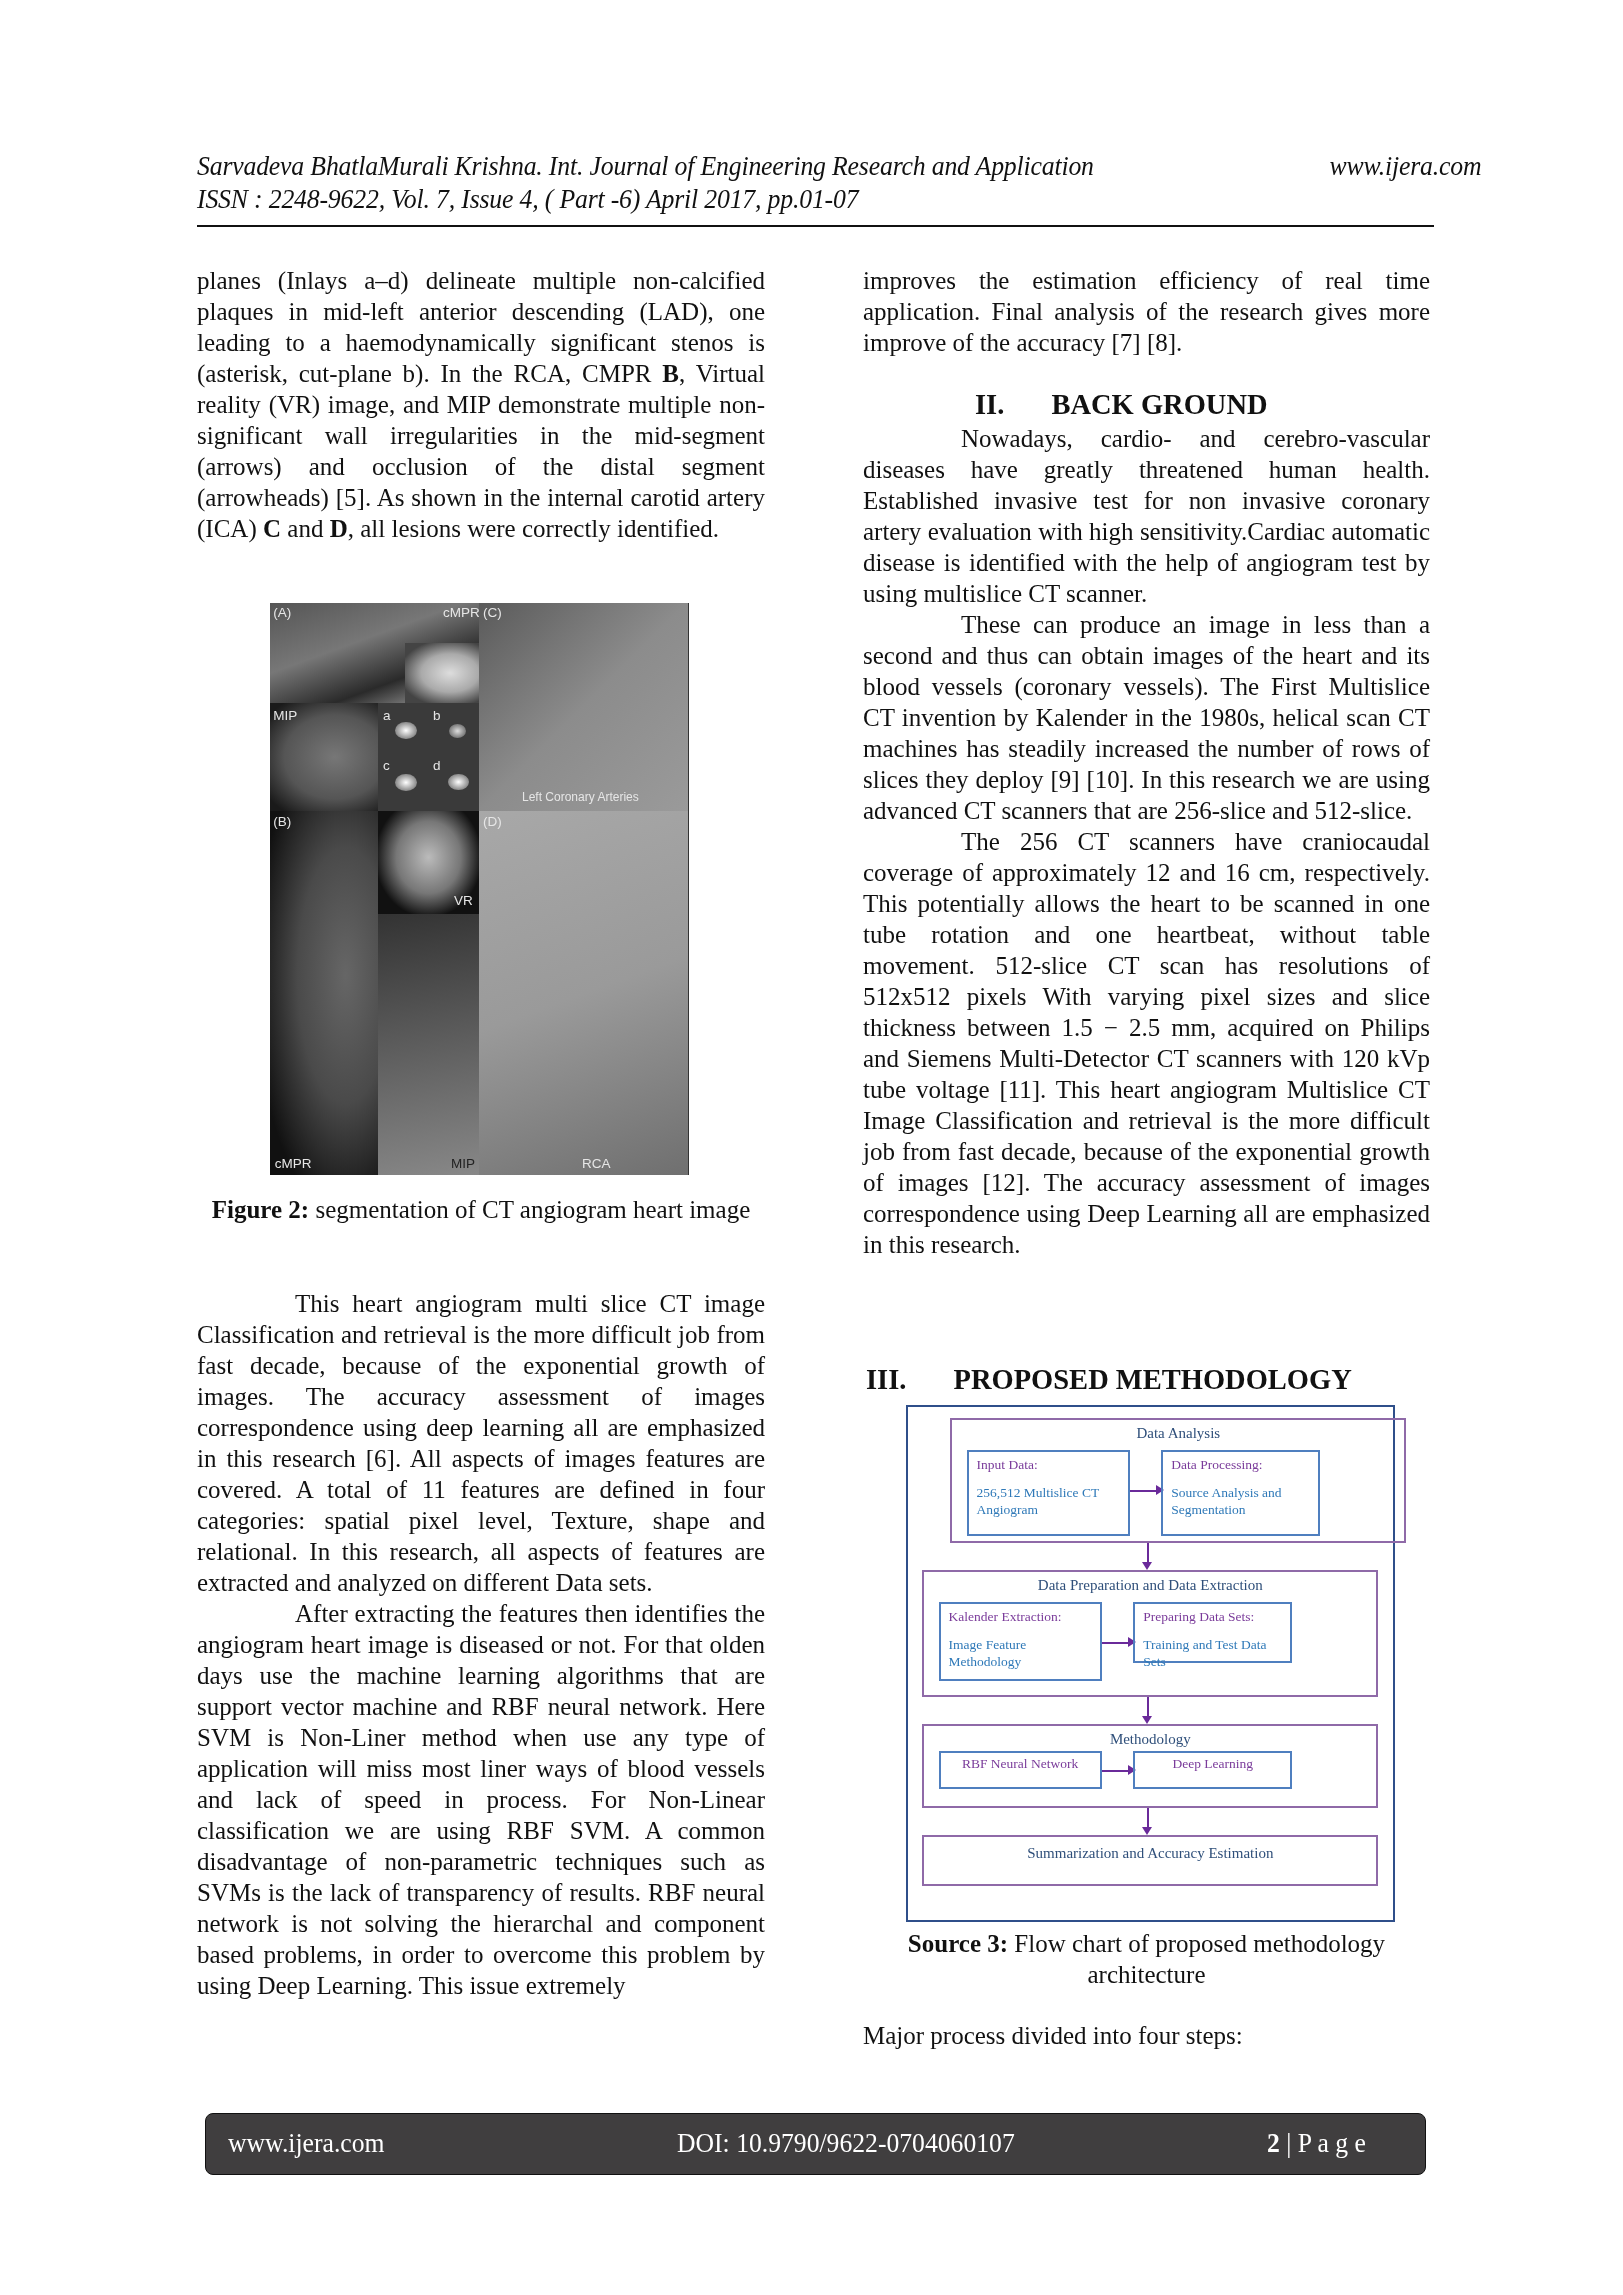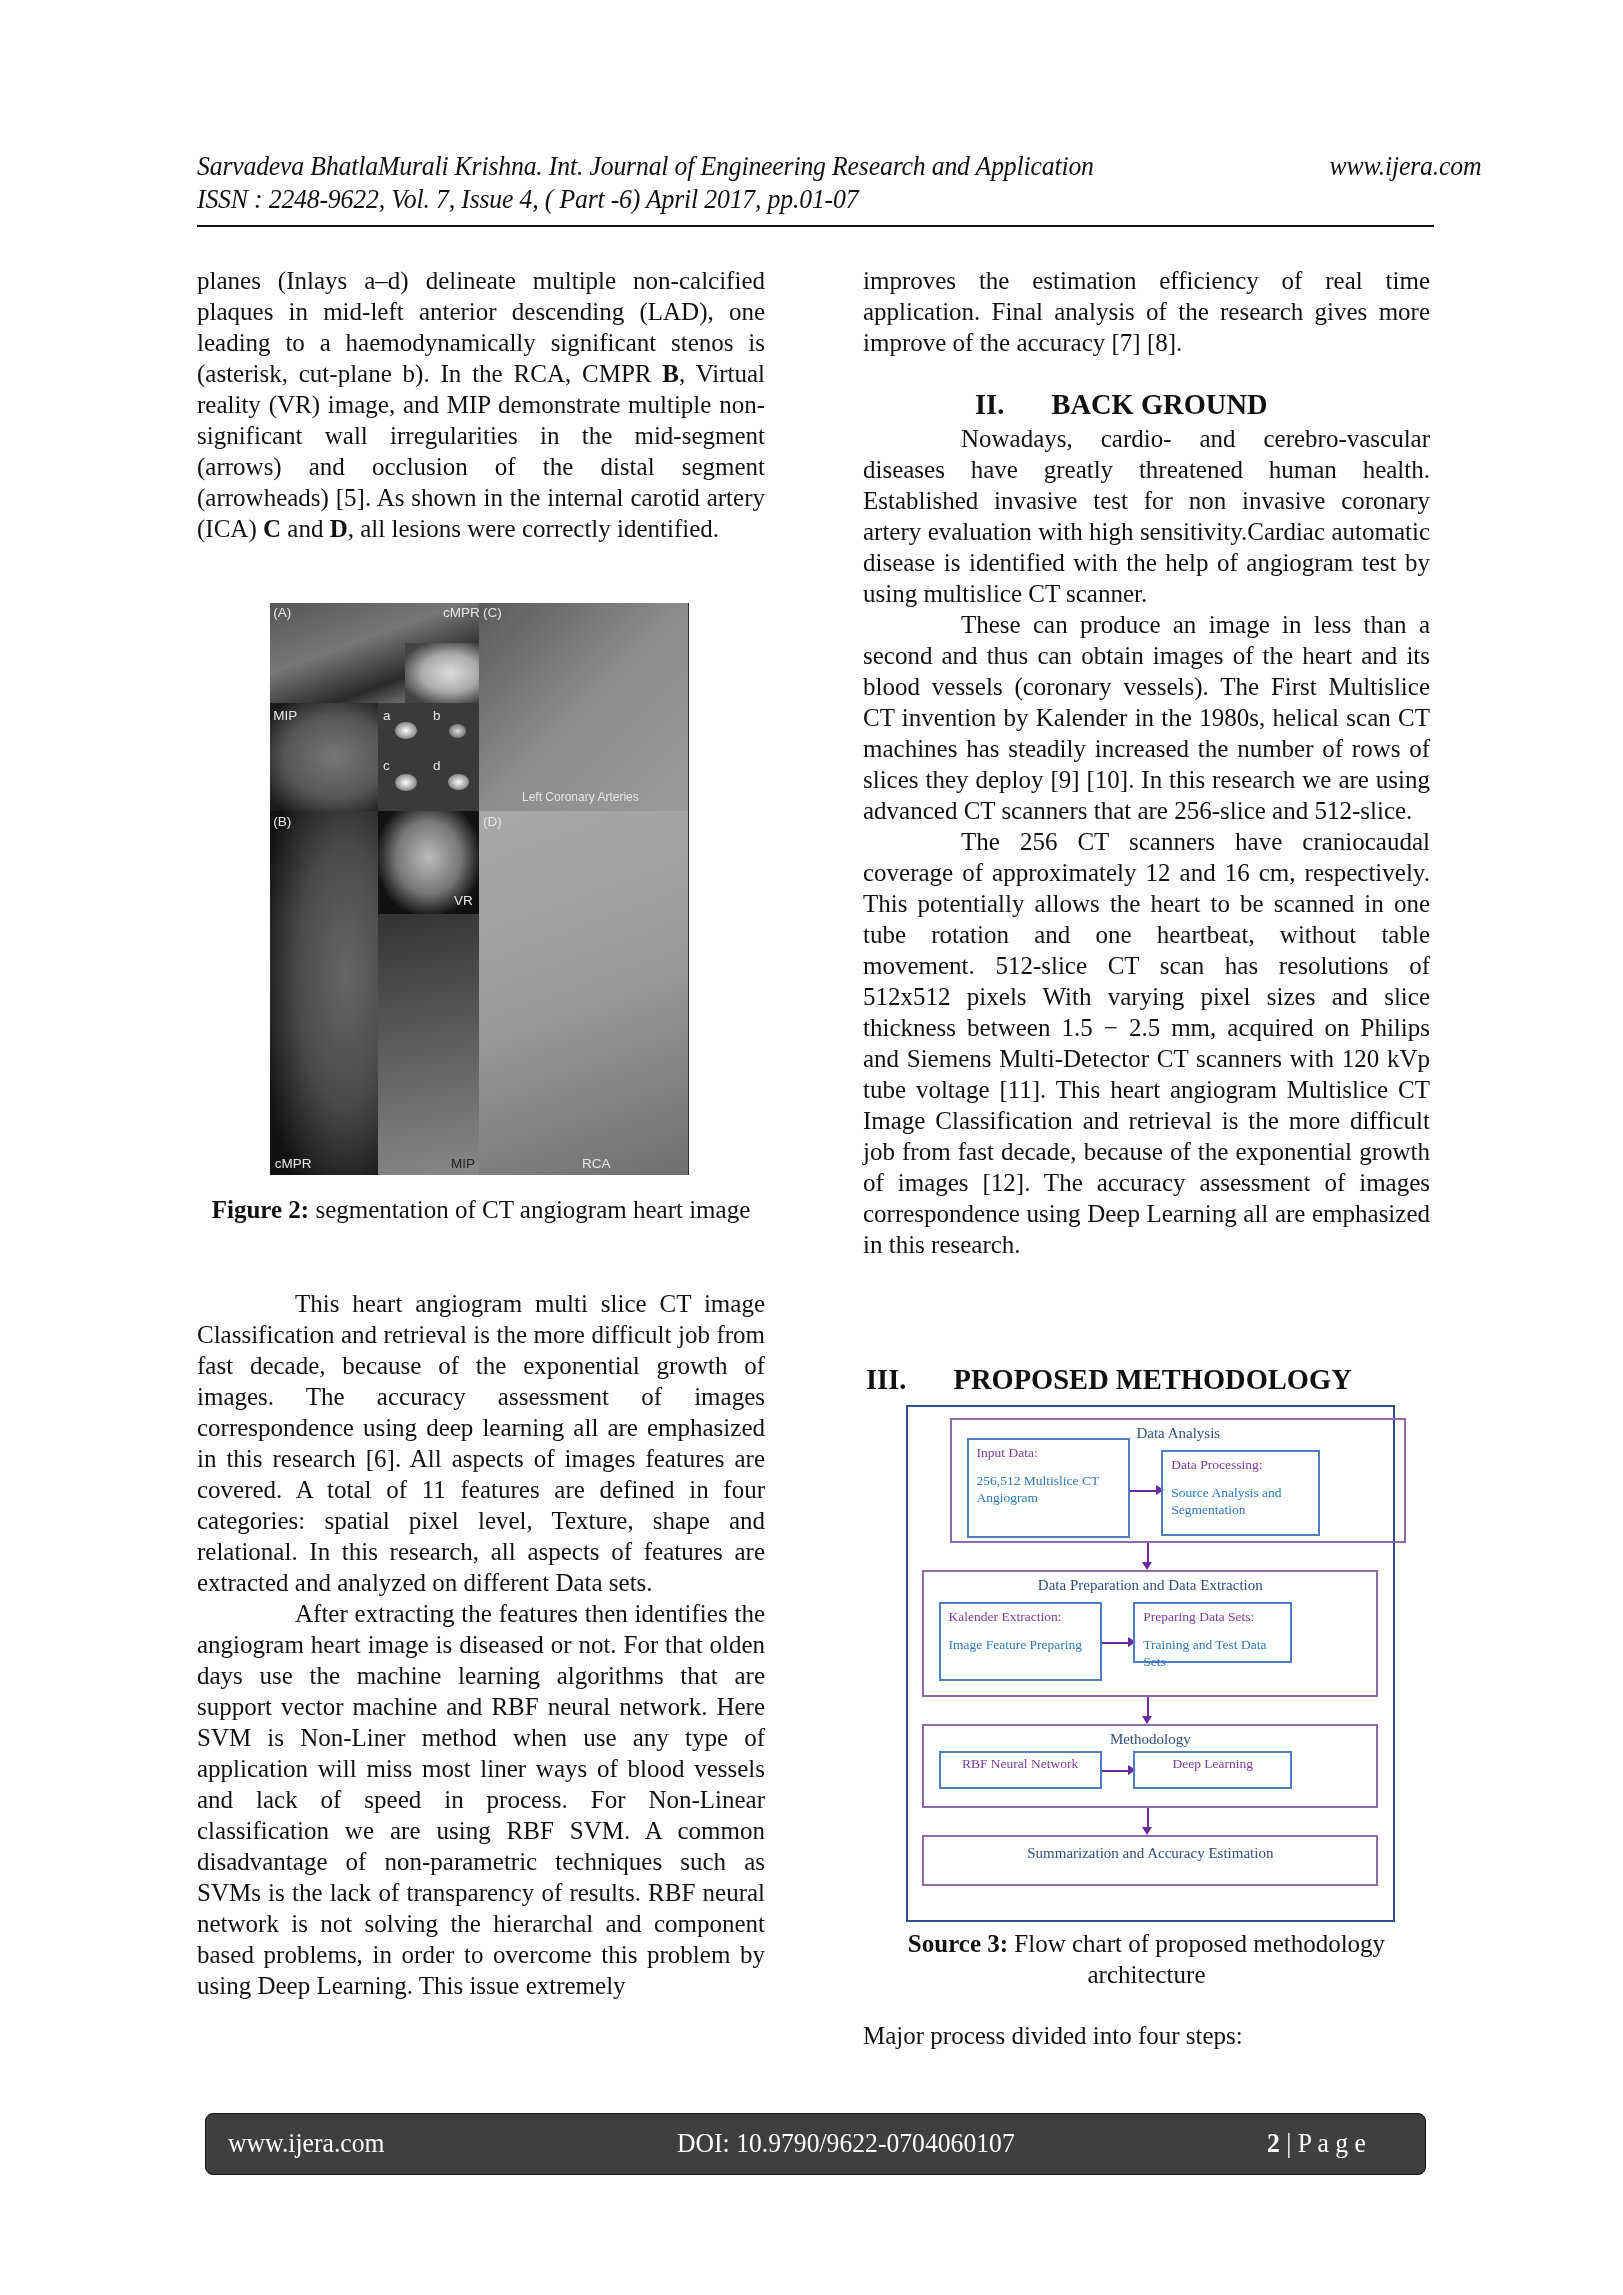--- a/index.html
+++ b/index.html
@@ -119,37 +119,37 @@
 </div>
 
 <div class="section-h" style="left:866px;top:1364px;">
   <span>III.</span>
   <span style="margin-left:40px;">PROPOSED METHODOLOGY</span>
 </div>
 
 <div class="flow">
   <div class="group" style="top:11px;height:125px;margin-left:28px;">
     <div class="gtitle">Data Analysis</div>
-    <div class="box" style="left:14.3px;top:18px;width:163px;height:100px;">
+    <div class="box" style="left:14.3px;top:30px;width:163px;height:86px;">
       <div class="t1">Input Data:</div>
       <div class="t2">256,512 Multislice CT Angiogram</div>
     </div>
     <div class="arrow-h" style="left:178px;top:70px;width:32px;"></div>
     <div class="box" style="left:209px;top:30px;width:159px;height:86px;">
       <div class="t1">Data Processing:</div>
       <div class="t2">Source Analysis and Segmentation</div>
     </div>
   </div>
   <div class="arrow-v" style="left:239px;top:136px;height:24px;"></div>
 
   <div class="group" style="top:163px;height:127px;">
     <div class="gtitle">Data Preparation and Data Extraction</div>
     <div class="box" style="left:14.3px;top:30px;width:163px;height:79px;">
       <div class="t1">Kalender Extraction:</div>
-      <div class="t2">Image Feature Preparing</div>
+      <div class="t2">Image Feature Methodology</div>
     </div>
     <div class="arrow-h" style="left:178px;top:70px;width:32px;"></div>
     <div class="box" style="left:209px;top:30px;width:159px;height:61px;">
       <div class="t1">Preparing Data Sets:</div>
       <div class="t2">Training and Test Data Sets</div>
     </div>
   </div>
   <div class="arrow-v" style="left:239px;top:290px;height:24px;"></div>
 
   <div class="group" style="top:317px;height:84px;">

